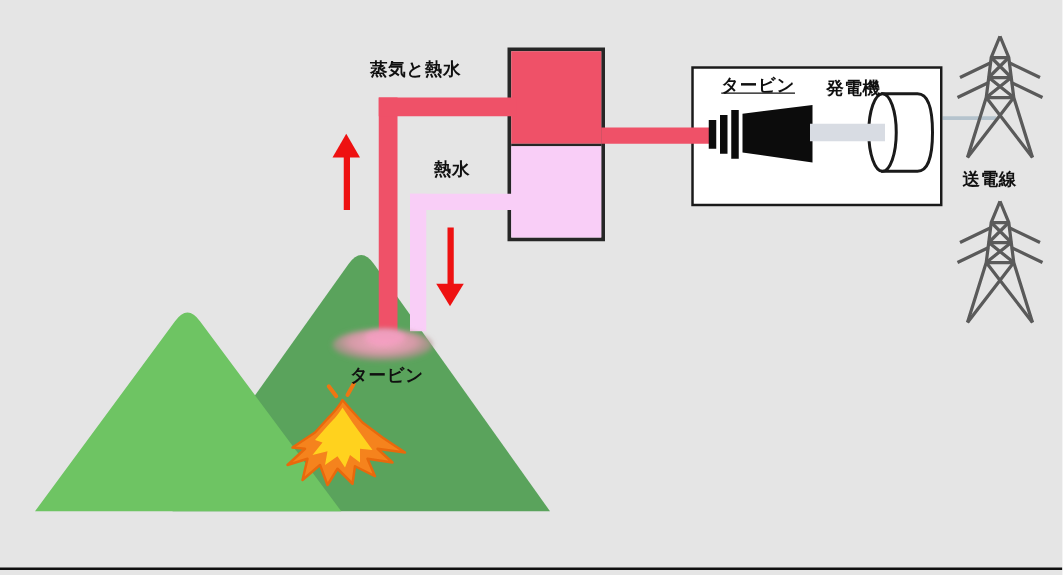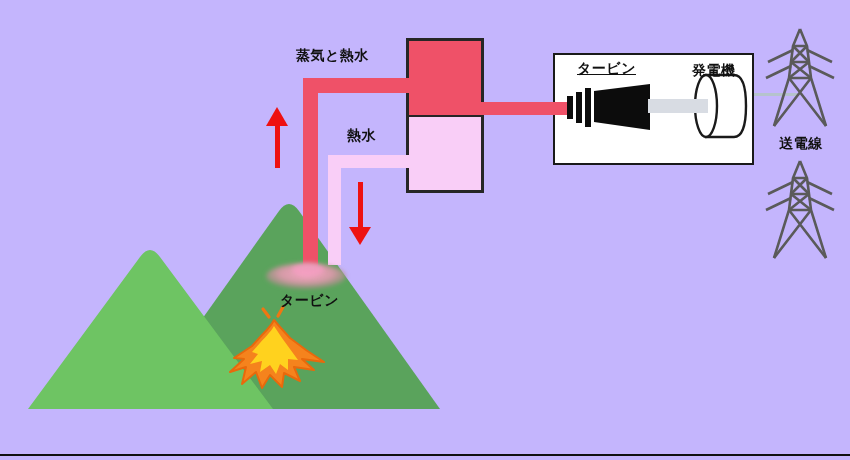--- a/index.html
+++ b/index.html
@@ -1,17 +1,17 @@
 <!DOCTYPE html>
 <html><head>
 <meta charset="utf-8">
 <style>
   html,body{margin:0;padding:0;background:#ffffff;}
   .stage{
-    position:relative;width:850px;height:460px;background:#c4b5fd;overflow:hidden;
+    position:relative;width:850px;height:460px;background:#e5e5e5;overflow:hidden;
     font-family:"Liberation Sans","DejaVu Sans",sans-serif;
   }
   .abs{position:absolute;}
   .label{
     position:absolute;font-size:14px;font-weight:bold;color:#101010;
     white-space:nowrap;letter-spacing:0.5px;z-index:7;
   }
   
   .pipe-red{background:#ef5168;}
   .pipe-pink{background:#f9cef7;}
@@ -122,19 +122,19 @@
   </svg>
 
   <div class="tri tri-up" style="left:266px;top:107px;"></div>
   <div class="arrow-shaft" style="left:275px;top:124px;height:44px;"></div>
   <div class="arrow-shaft" style="left:358px;top:182px;height:47px;"></div>
   <div class="tri tri-down" style="left:349px;top:227px;"></div>
 
   <div class="label" style="left:296px;top:47px;">蒸気と熱水</div>
   <div class="label" style="left:347px;top:127px;">熱水</div>
   <div class="label" style="left:577px;top:60px;text-decoration:underline;">タービン</div>
-  <div class="label" style="left:692px;top:62px;">発電機</div>
-  <div class="label" style="left:770px;top:135px;width:62px;text-align:center;">送電線</div>
+  <div class="label" style="left:661px;top:62px;">発電機</div>
+  <div class="label" style="left:770px;top:135px;width:62px;">送電線</div>
   <div class="label" style="left:280px;top:292px;">タービン</div>
 
   <div class="abs bottom-rule"></div>
 
 </div>
 
 </body></html>

